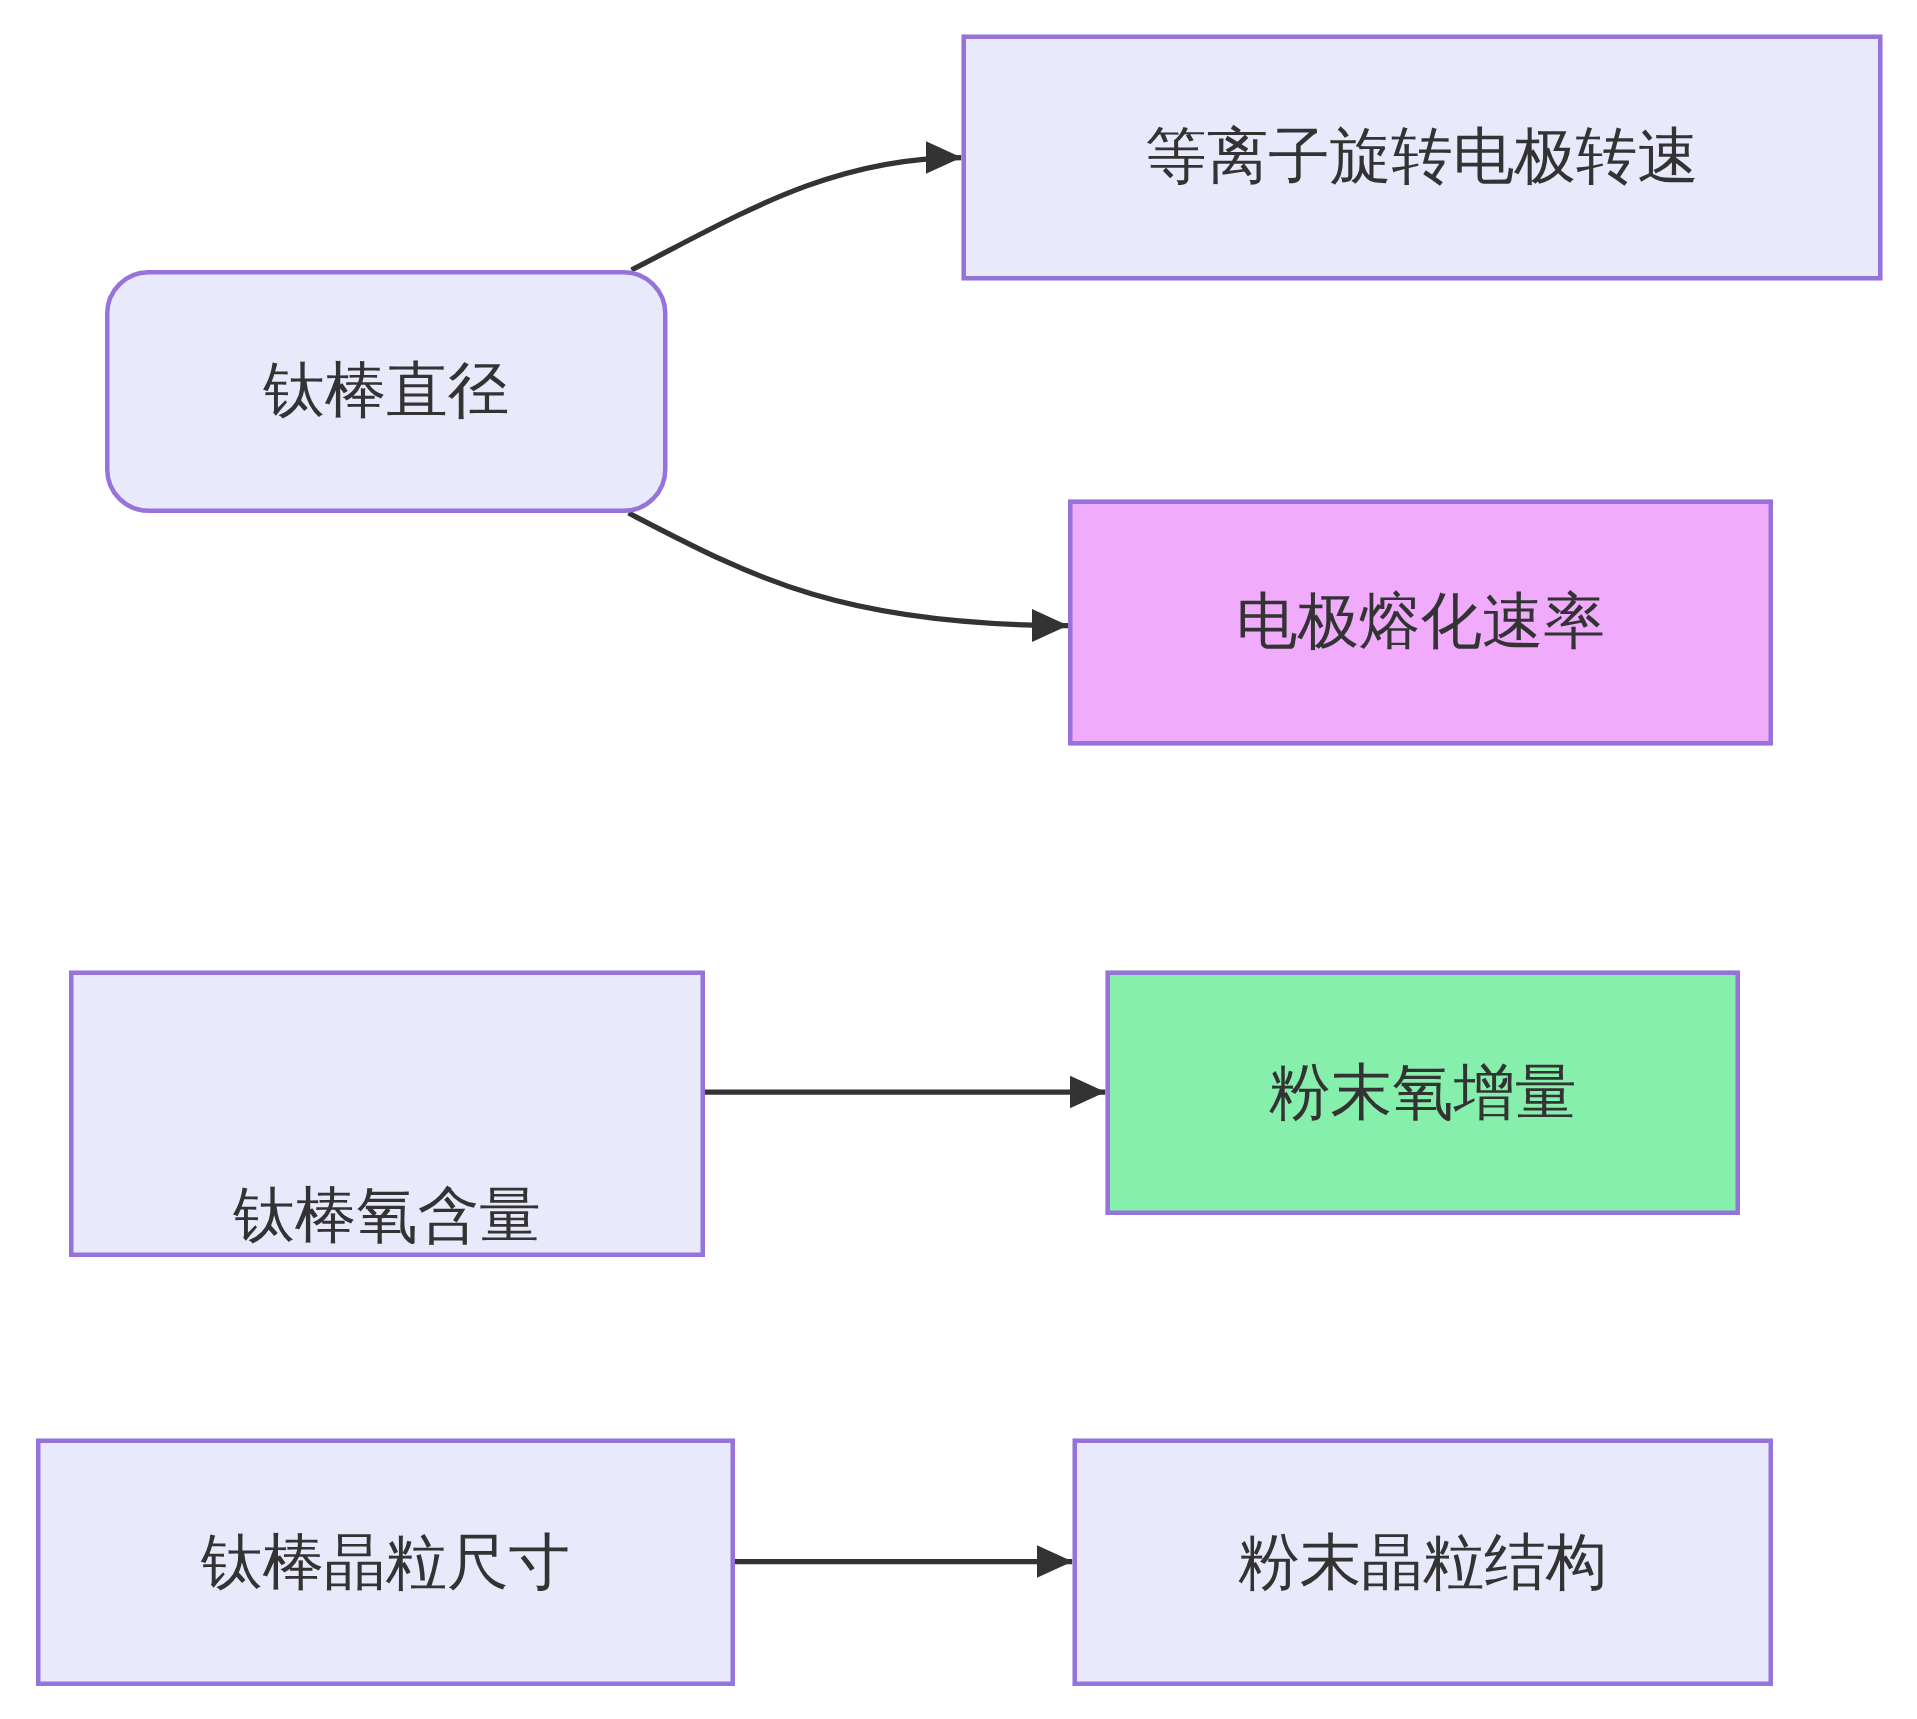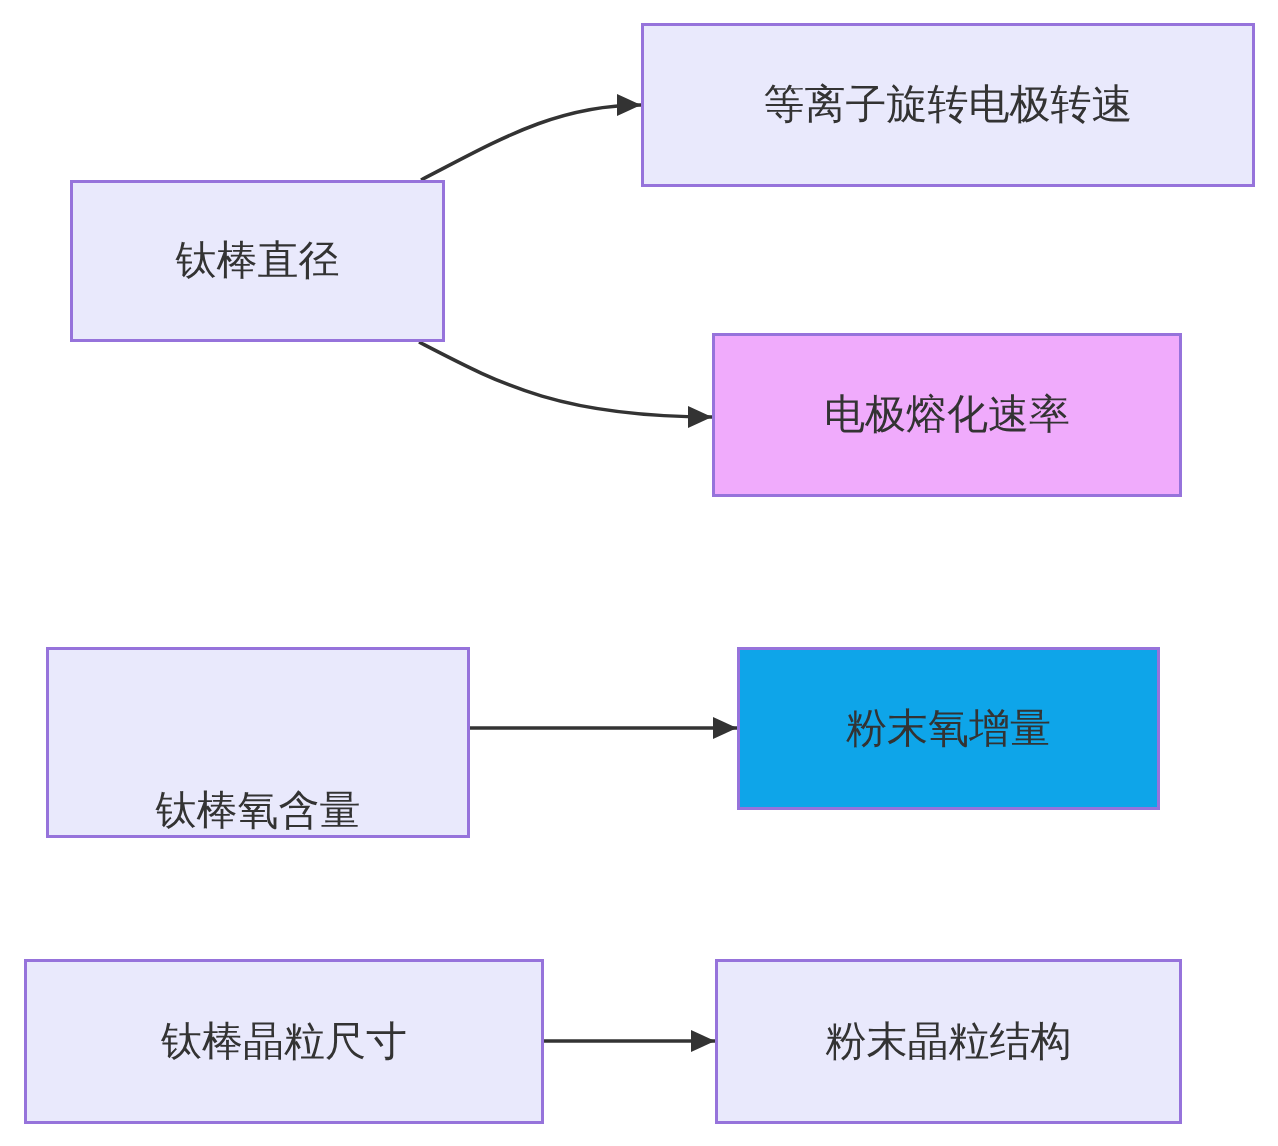--- a/index.html
+++ b/index.html
@@ -49,35 +49,35 @@
       </marker>
     </defs>
     <g id="edges">
         <path d="M 421 180 C 495 142, 555 105, 641 105" fill="none" stroke="#333333" stroke-width="3.5" marker-end="url(#arrowhead)"></path>
         <path d="M 419 342 C 500 384, 560 417, 712 417" fill="none" stroke="#333333" stroke-width="3.5" marker-end="url(#arrowhead)"></path>
         <path d="M 470 728 L 737 728" fill="none" stroke="#333333" stroke-width="3.5" marker-end="url(#arrowhead)"></path>
         <path d="M 490 1041 L 715 1041" fill="none" stroke="#333333" stroke-width="3.5" marker-end="url(#arrowhead)"></path>
       </g>
   </svg>
   <div id="nodes">
-      <div class="node" style="left: 70px; top: 180px; width: 375px; height: 162px; background: rgb(233, 233, 252); border-color: rgb(150, 115, 219); color: rgb(51, 51, 51);">
+      <div class="node" style="left: 70px; top: 180px; width: 375px; height: 162px; background: rgb(233, 233, 252); border-color: rgb(150, 115, 219); color: rgb(51, 51, 51); border-radius: 29px;">
         <span>钛棒直径</span>
       </div>
       <div class="node" style="left: 641px; top: 23px; width: 614px; height: 164px; background: rgb(233, 233, 252); border-color: rgb(150, 115, 219); color: rgb(51, 51, 51);">
         <span>等离子旋转电极转速</span>
       </div>
       <div class="node" style="left: 712px; top: 333px; width: 470px; height: 164px; background: #f0abfc; border-color: rgb(150, 115, 219); color: rgb(51, 51, 51);">
         <span>电极熔化速率</span>
       </div>
       <div class="node" style="left: 46px; top: 647px; width: 424px; height: 191px; background: rgb(233, 233, 252); border-color: rgb(150, 115, 219); color: rgb(51, 51, 51); align-items: flex-end;">
         <span>钛棒氧含量</span>
       </div>
-      <div class="node" style="left: 737px; top: 647px; width: 423px; height: 163px; background: #0ea5e9; border-color: rgb(150, 115, 219); color: rgb(51, 51, 51);">
+      <div class="node" style="left: 737px; top: 647px; width: 423px; height: 163px; background: #86efac; border-color: rgb(150, 115, 219); color: rgb(51, 51, 51);">
         <span>粉末氧增量</span>
       </div>
-      <div class="node" style="left: 24px; top: 959px; width: 520px; height: 165px; background: rgb(233, 233, 252); border-color: rgb(150, 115, 219); color: rgb(51, 51, 51);">
+      <div class="node" style="left: 24px; top: 959px; width: 466px; height: 165px; background: rgb(233, 233, 252); border-color: rgb(150, 115, 219); color: rgb(51, 51, 51);">
         <span>钛棒晶粒尺寸</span>
       </div>
       <div class="node" style="left: 715px; top: 959px; width: 467px; height: 165px; background: rgb(233, 233, 252); border-color: rgb(150, 115, 219); color: rgb(51, 51, 51); text-align: center;">
         <span>粉末晶粒结构</span>
       </div>
     </div>
 </div>
 
 </body></html>

